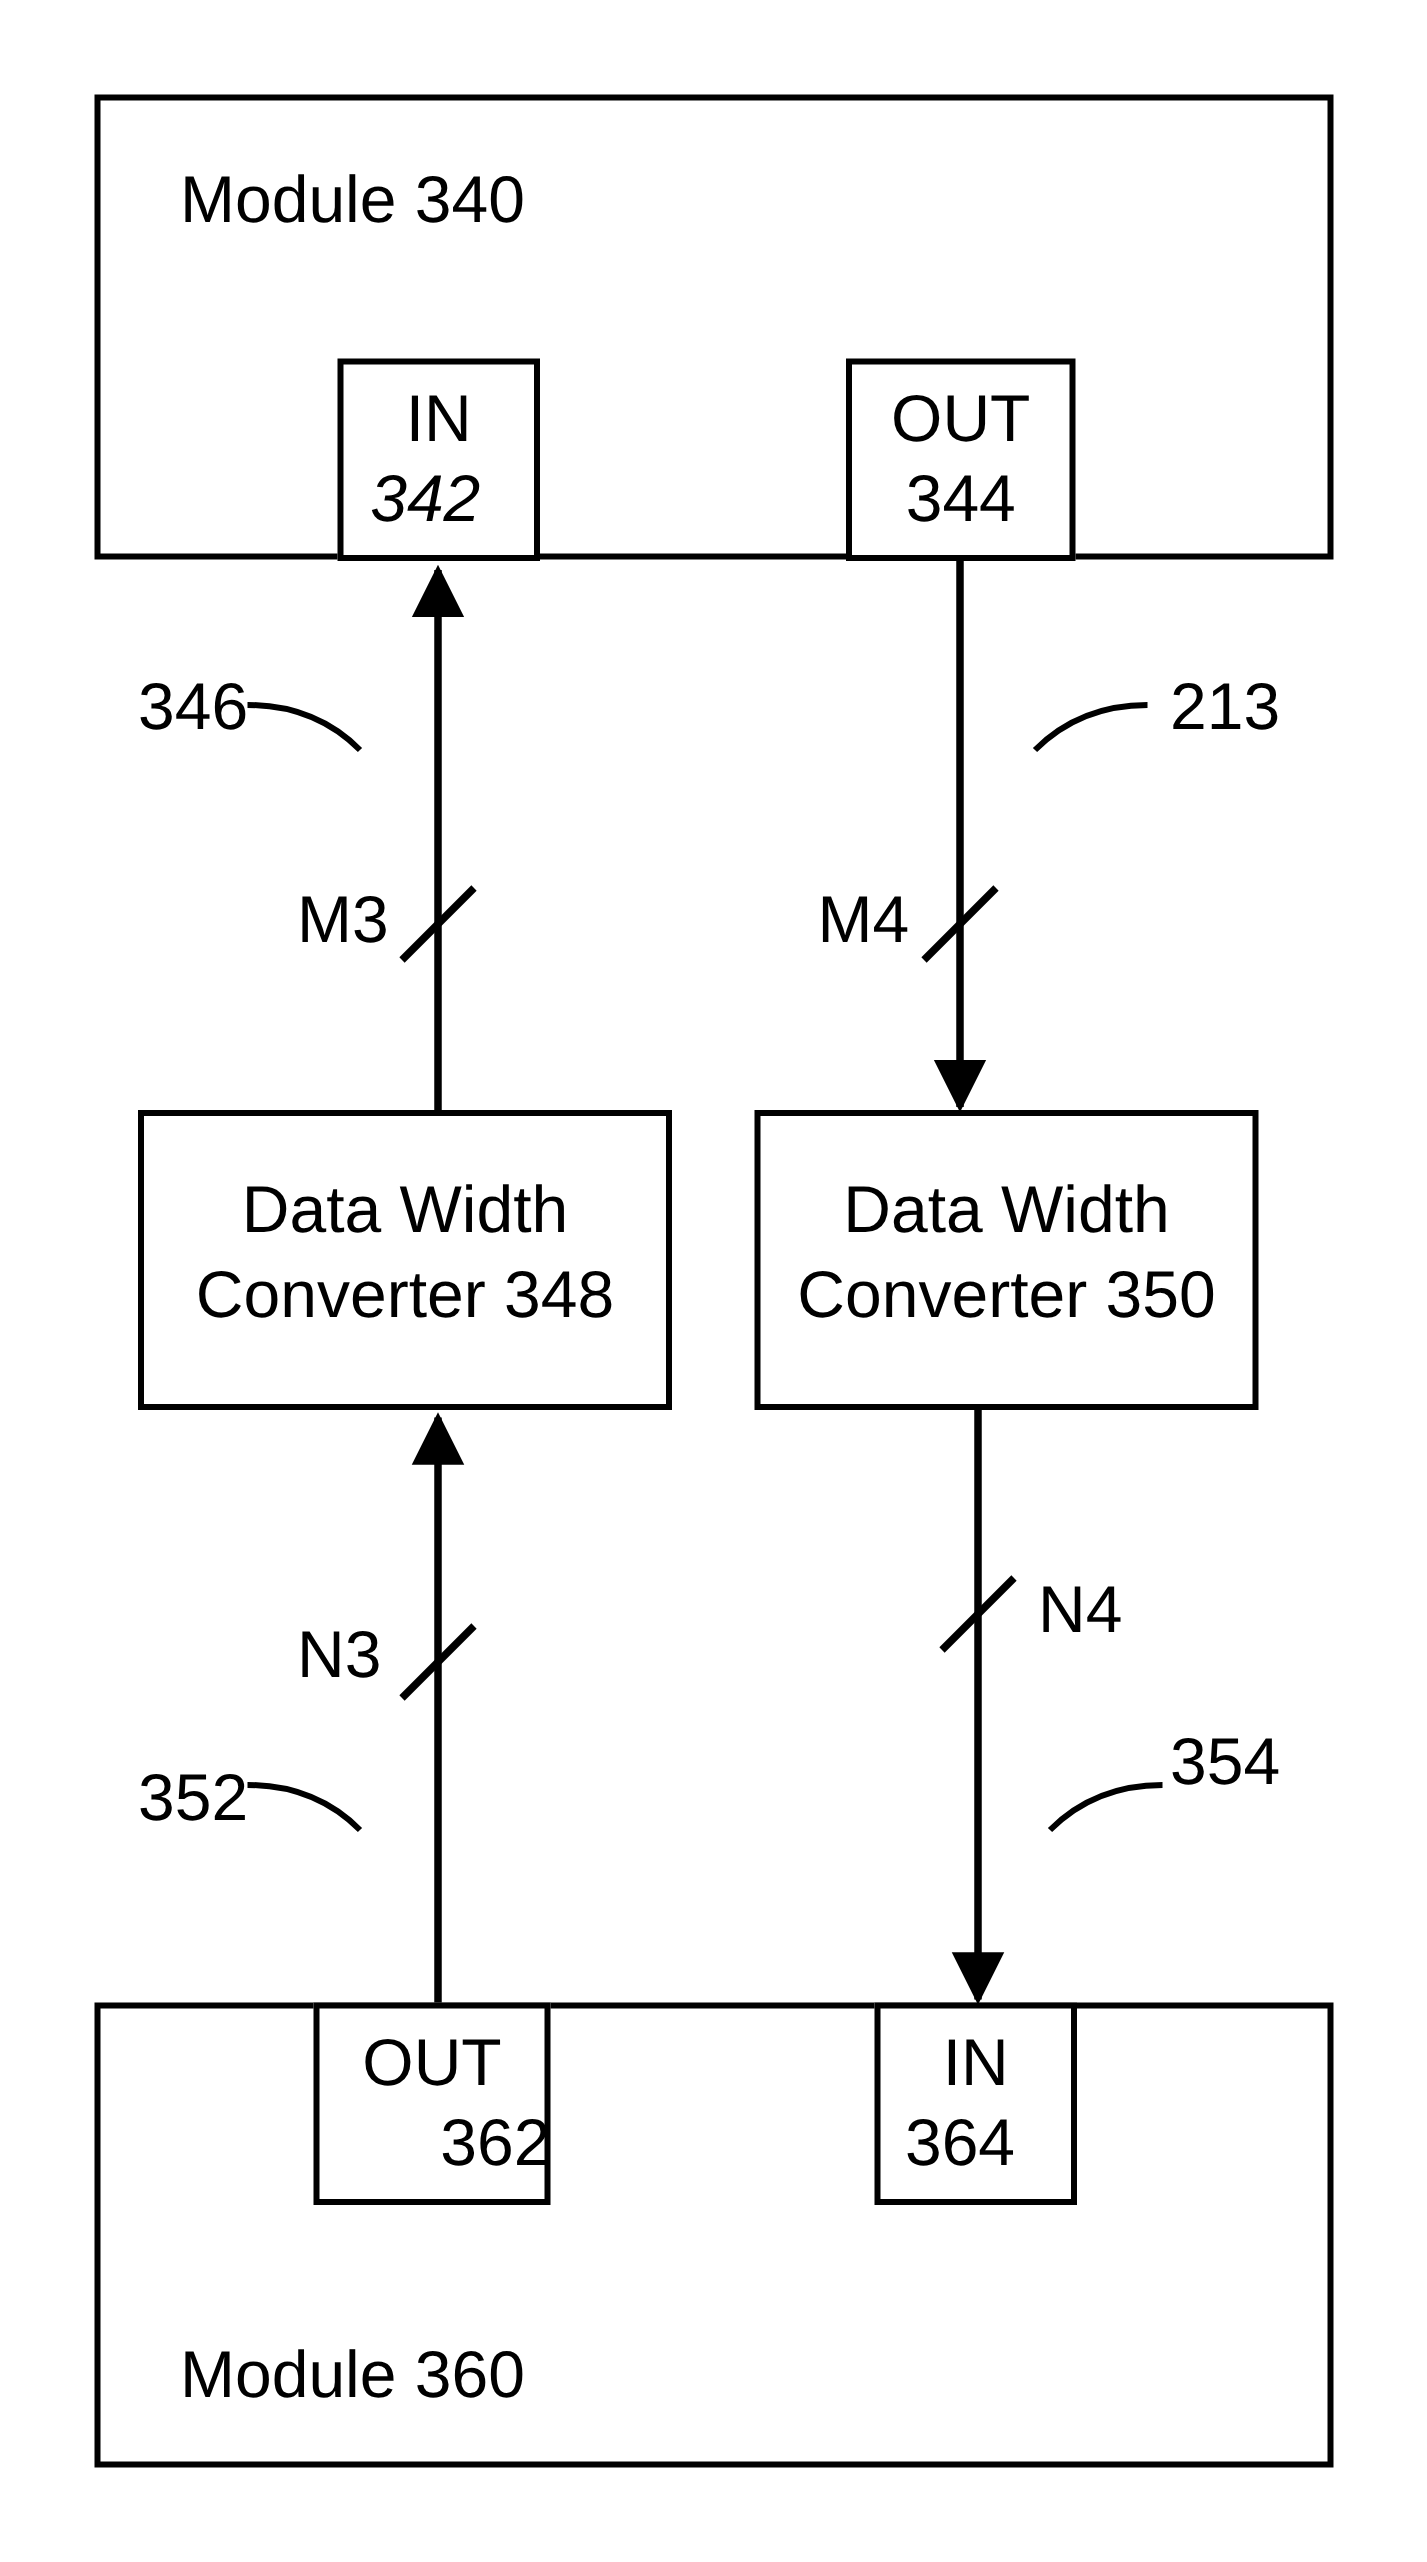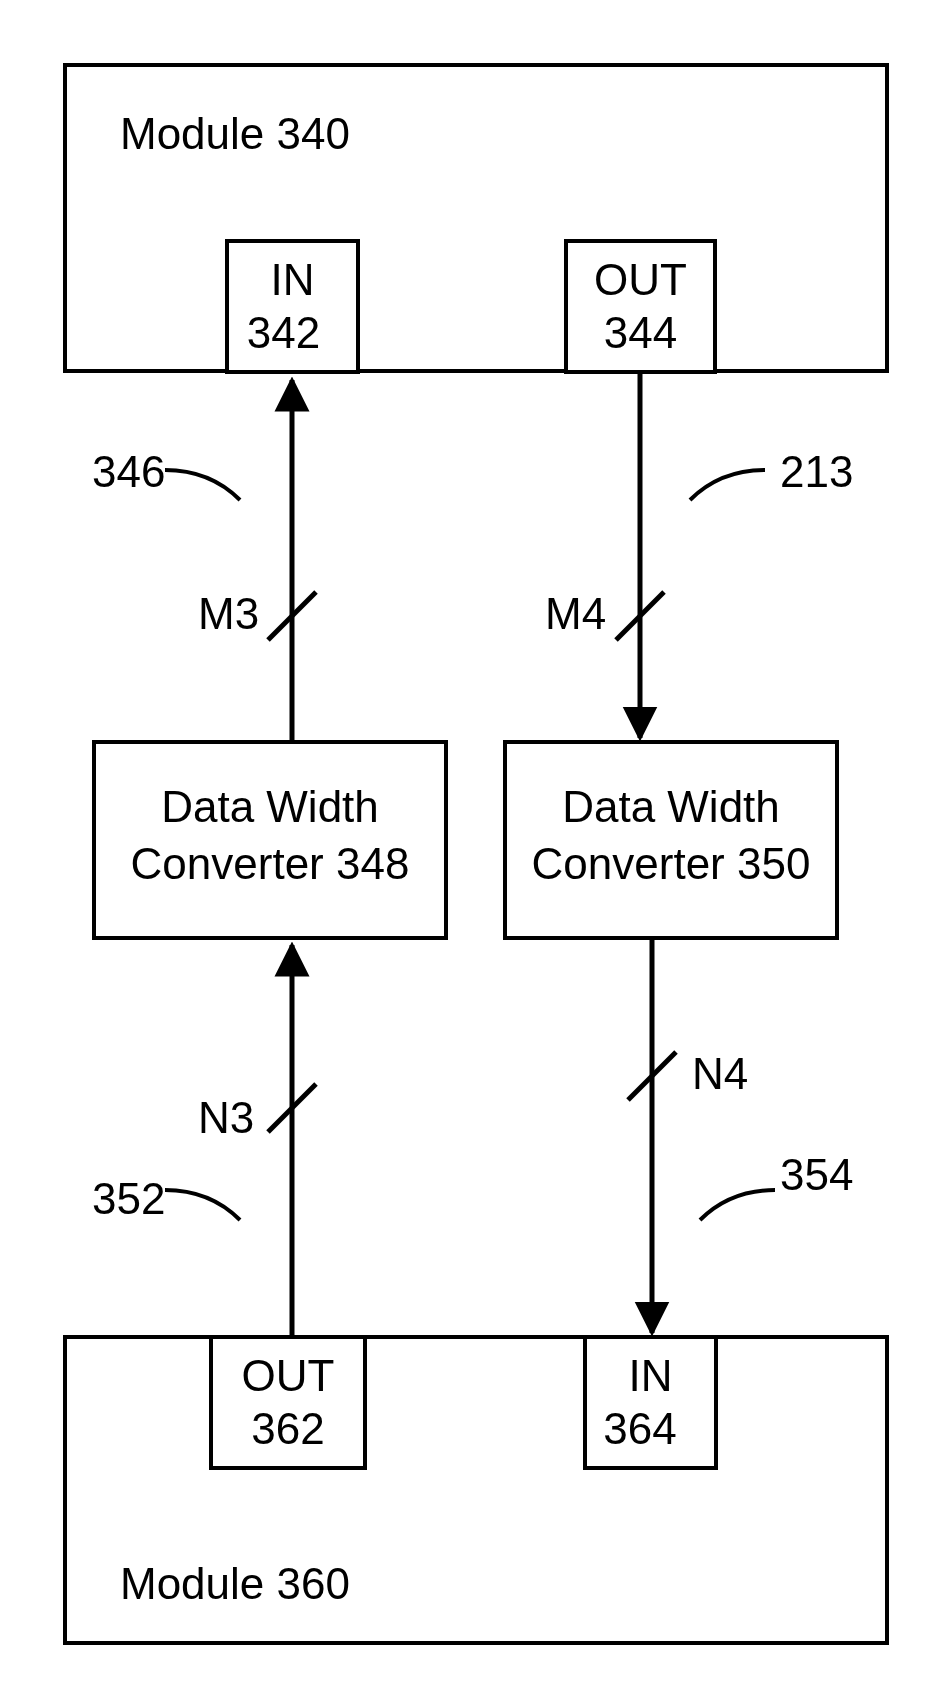--- a/index.html
+++ b/index.html
@@ -31,40 +31,40 @@
   }
 </style>
 </head>
 <body>
 
 <div class="box" style="left:63px; top:63px; width:826px; height:310px;"></div>
 <div class="label" style="left:120px; top:110px;">Module 340</div>
 
 <div class="box" style="left:225px; top:239px; width:135px; height:135px;"></div>
 <div class="label center" style="left:225px; top:256px; width:135px;">IN</div>
-<div class="label center" style="left:225px; top:309px; width:117px;">342</div>
+<div class="label center" style="left:225px; top:309px; width:117px;font-style:italic;">342</div>
 
 <div class="box" style="left:564px; top:239px; width:153px; height:135px;"></div>
 <div class="label center" style="left:564px; top:256px; width:153px;">OUT</div>
 <div class="label center" style="left:564px; top:309px; width:153px;">344</div>
 
 <div class="box" style="left:92px; top:740px; width:356px; height:200px;"></div>
 <div class="label center" style="left:92px; top:783px; width:356px;">Data Width</div>
 <div class="label center" style="left:92px; top:840px; width:356px;">Converter 348</div>
 
 <div class="box" style="left:503px; top:740px; width:336px; height:200px;"></div>
 <div class="label center" style="left:503px; top:783px; width:336px;">Data Width</div>
 <div class="label center" style="left:503px; top:840px; width:336px;">Converter 350</div>
 
 <div class="box" style="left:63px; top:1335px; width:826px; height:310px;"></div>
 <div class="label" style="left:120px; top:1560px;">Module 360</div>
 
 <div class="box" style="left:209px; top:1335px; width:158px; height:135px;"></div>
 <div class="label center" style="left:209px; top:1352px; width:158px;">OUT</div>
-<div class="label center" style="left:209px; top:1405px; width:158px;">362</div>
+<div class="label center" style="left:209px; top:1405px; width:158px;text-align:right;">362</div>
 
 <div class="box" style="left:583px; top:1335px; width:135px; height:135px;"></div>
 <div class="label center" style="left:583px; top:1352px; width:135px;">IN</div>
 <div class="label center" style="left:583px; top:1405px; width:114px;">364</div>
 
 <svg width="951" height="1708" style="position:absolute; left:0; top:0; pointer-events:none;">
   <defs>
     <marker id="arrow" viewBox="0 0 10 10" refX="9" refY="5" markerWidth="7" markerHeight="10" orient="auto-start-reverse">
       <path d="M 0 0 L 10 5 L 0 10 z" fill="#000"></path>
     </marker>
@@ -94,17 +94,17 @@
 
   <path d="M 700 1220 q 30 -30 75 -30" stroke="#000" stroke-width="4" fill="none"></path>
 </svg>
 
 <div class="label" style="left:92px; top:448px;">346</div>
 <div class="label" style="left:780px; top:448px;">213</div>
 
 <div class="label" style="left:198px; top:590px;">M3</div>
 <div class="label" style="left:545px; top:590px;">M4</div>
 
-<div class="label" style="left:198px; top:1080px;margin-top:14px;">N3</div>
+<div class="label" style="left:198px; top:1080px;">N3</div>
 <div class="label" style="left:692px; top:1050px;">N4</div>
 
 <div class="label" style="left:92px; top:1175px;">352</div>
 <div class="label" style="left:780px; top:1151px;">354</div>
 
 </body></html>

